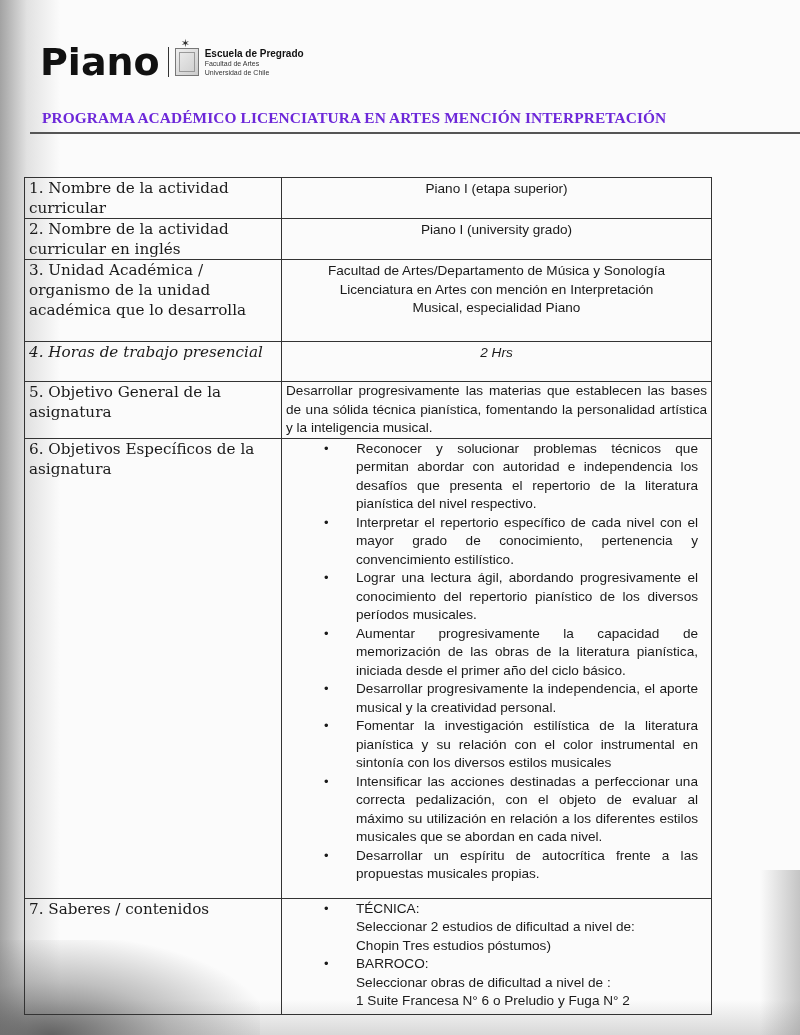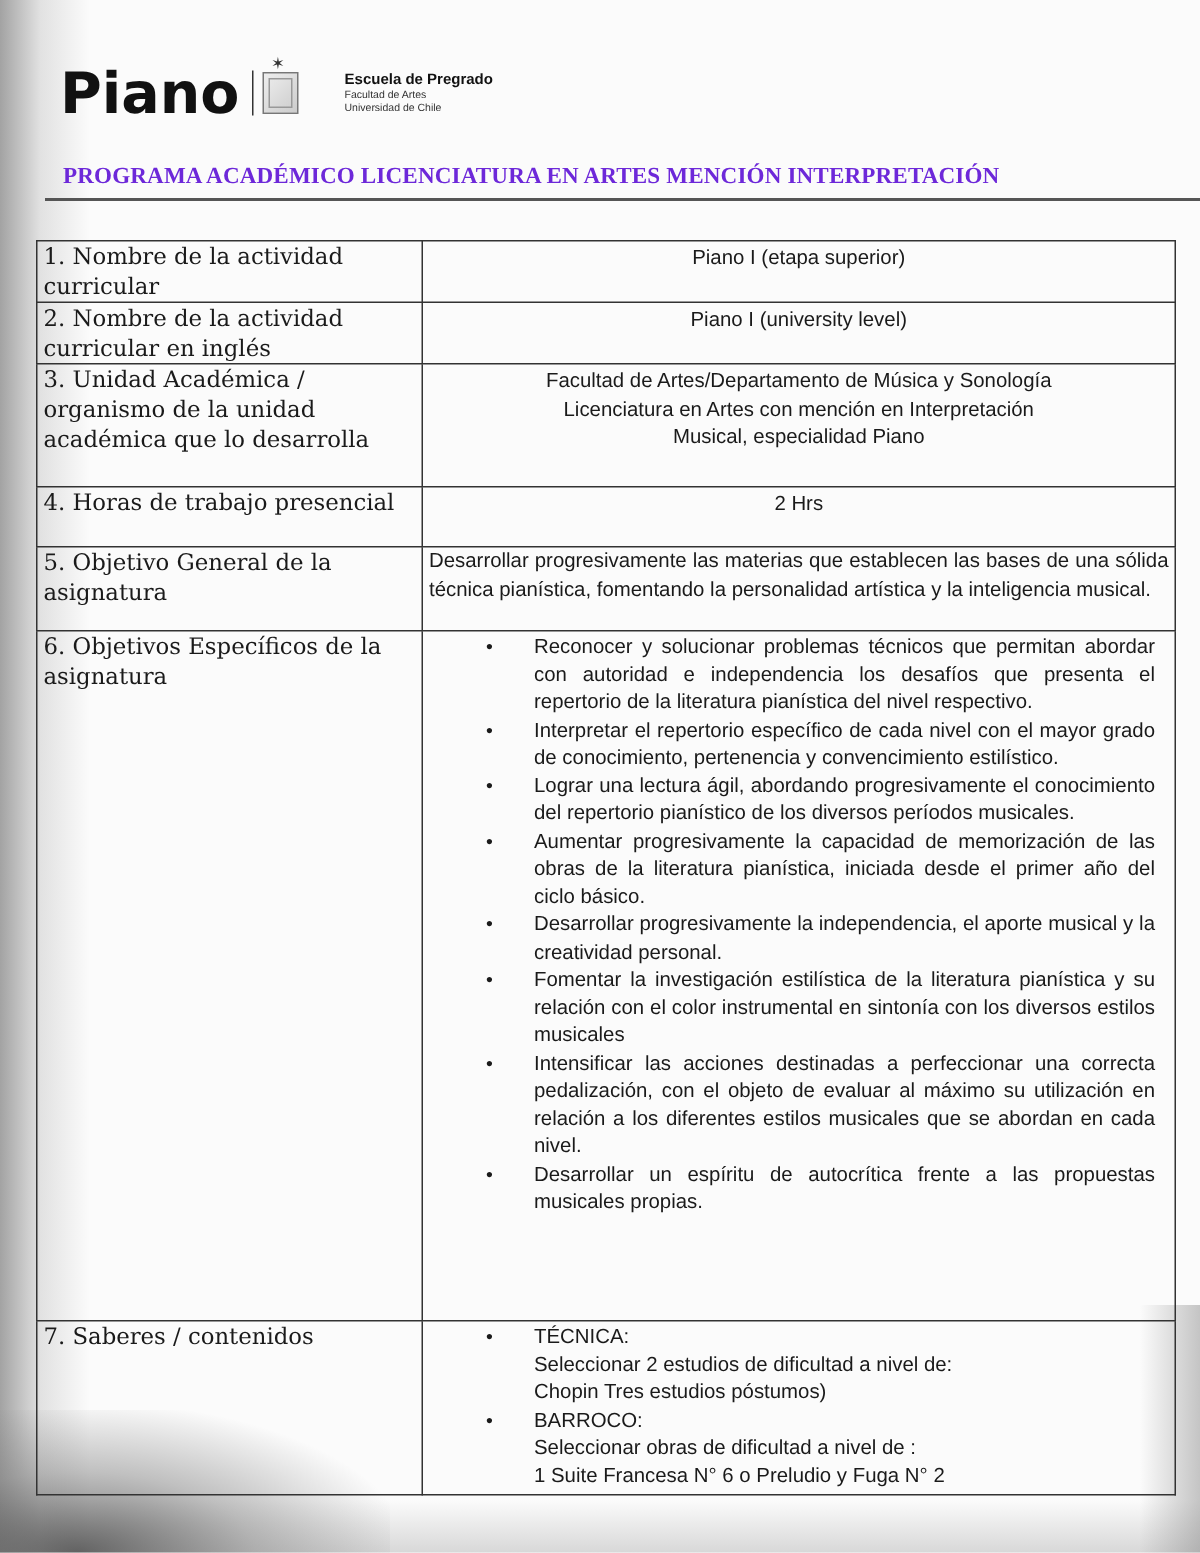--- a/index.html
+++ b/index.html
@@ -38,34 +38,34 @@
   }
   .logo-sep { width:1px; height:30px; background:#333; margin:0 6px 0 8px; }
   .crest {
     width:22px; height:26px; border:1px solid #777; position:relative; margin-right:6px;
     background:linear-gradient(135deg,#eee,#ccc);
   }
   .crest-star {
     position:absolute; top:-12px; left:5px; font-size:11px; color:#333; line-height:12px;
   }
   .crest-inner { position:absolute; left:3px; top:3px; right:3px; bottom:3px; border:1px solid #999; }
-  .logo-text { display:flex; flex-direction:column; line-height:9px;margin-left:25px; }
+  .logo-text { display:flex; flex-direction:column; line-height:9px; }
   .logo-school { font-size:10px; font-weight:bold; color:#111; line-height:11px; }
   .logo-sub { font-size:7px; color:#333; }
 
   .prog-title {
     position:absolute; left:42px; top:109px;
     font-family:"Liberation Serif", serif; font-weight:bold; font-size:15.4px; color:#6d28d9;
     letter-spacing:0.1px; white-space:nowrap;
   }
   .title-rule { position:absolute; left:30px; top:132px; width:770px; height:2px; background:#555; }
 
   
   table.syllabus {
-    position:absolute; left:24px; top:160px; width:760px;
+    position:absolute; left:24px; top:177px; width:688px;
     border-collapse:collapse; table-layout:fixed;
   }
   table.syllabus td {
     border:1.5px solid #333; vertical-align:top; padding:0 4px;
   }
   td.lbl {
     width:248px; font-family:"DejaVu Serif", serif; font-size:15.2px; line-height:20px;
     color:#1a1a1a; padding-left:3px;
   }
   td.val {
@@ -111,31 +111,31 @@
 <div class="title-rule"></div>
 
 <table class="syllabus">
   <tbody>
       <tr style="height:40px;">
     <td class="lbl">1. Nombre de la actividad curricular</td>
     <td class="val center bold" style="padding-top:2px;">Piano I (etapa superior)</td>
   </tr>
   <tr style="height:41px;">
     <td class="lbl">2. Nombre de la actividad curricular en inglés</td>
-    <td class="val center" style="padding-top:2px;">Piano I (university level)</td>
+    <td class="val center" style="padding-top:2px;">Piano I (university grado)</td>
   </tr>
   <tr style="height:82px;">
     <td class="lbl">3. Unidad Académica / organismo de la unidad académica que lo desarrolla</td>
     <td class="val center" style="padding-top:2px;">
       <span class="line">Facultad de Artes/Departamento de Música y Sonología</span>
       <span class="line">Licenciatura en Artes con mención en Interpretación</span>
       <span class="line">Musical, especialidad Piano</span>
     </td>
   </tr>
-  <tr style="height:40px;">
+  <tr style="height:40px;font-style:italic;">
     <td class="lbl">4. Horas de trabajo presencial</td>
     <td class="val center" style="padding-top:2px;">2 Hrs</td>
   </tr>
   <tr style="height:56px;">
     <td class="lbl">5. Objetivo General de la asignatura</td>
     <td class="val just">Desarrollar progresivamente las materias que establecen las bases de una sólida técnica pianística, fomentando la personalidad artística y la inteligencia musical.</td>
   </tr>
   <tr style="height:460px;">
     <td class="lbl">6. Objetivos Específicos de la asignatura</td>
     <td class="val" style="padding:1px 4px 0 4px;">

